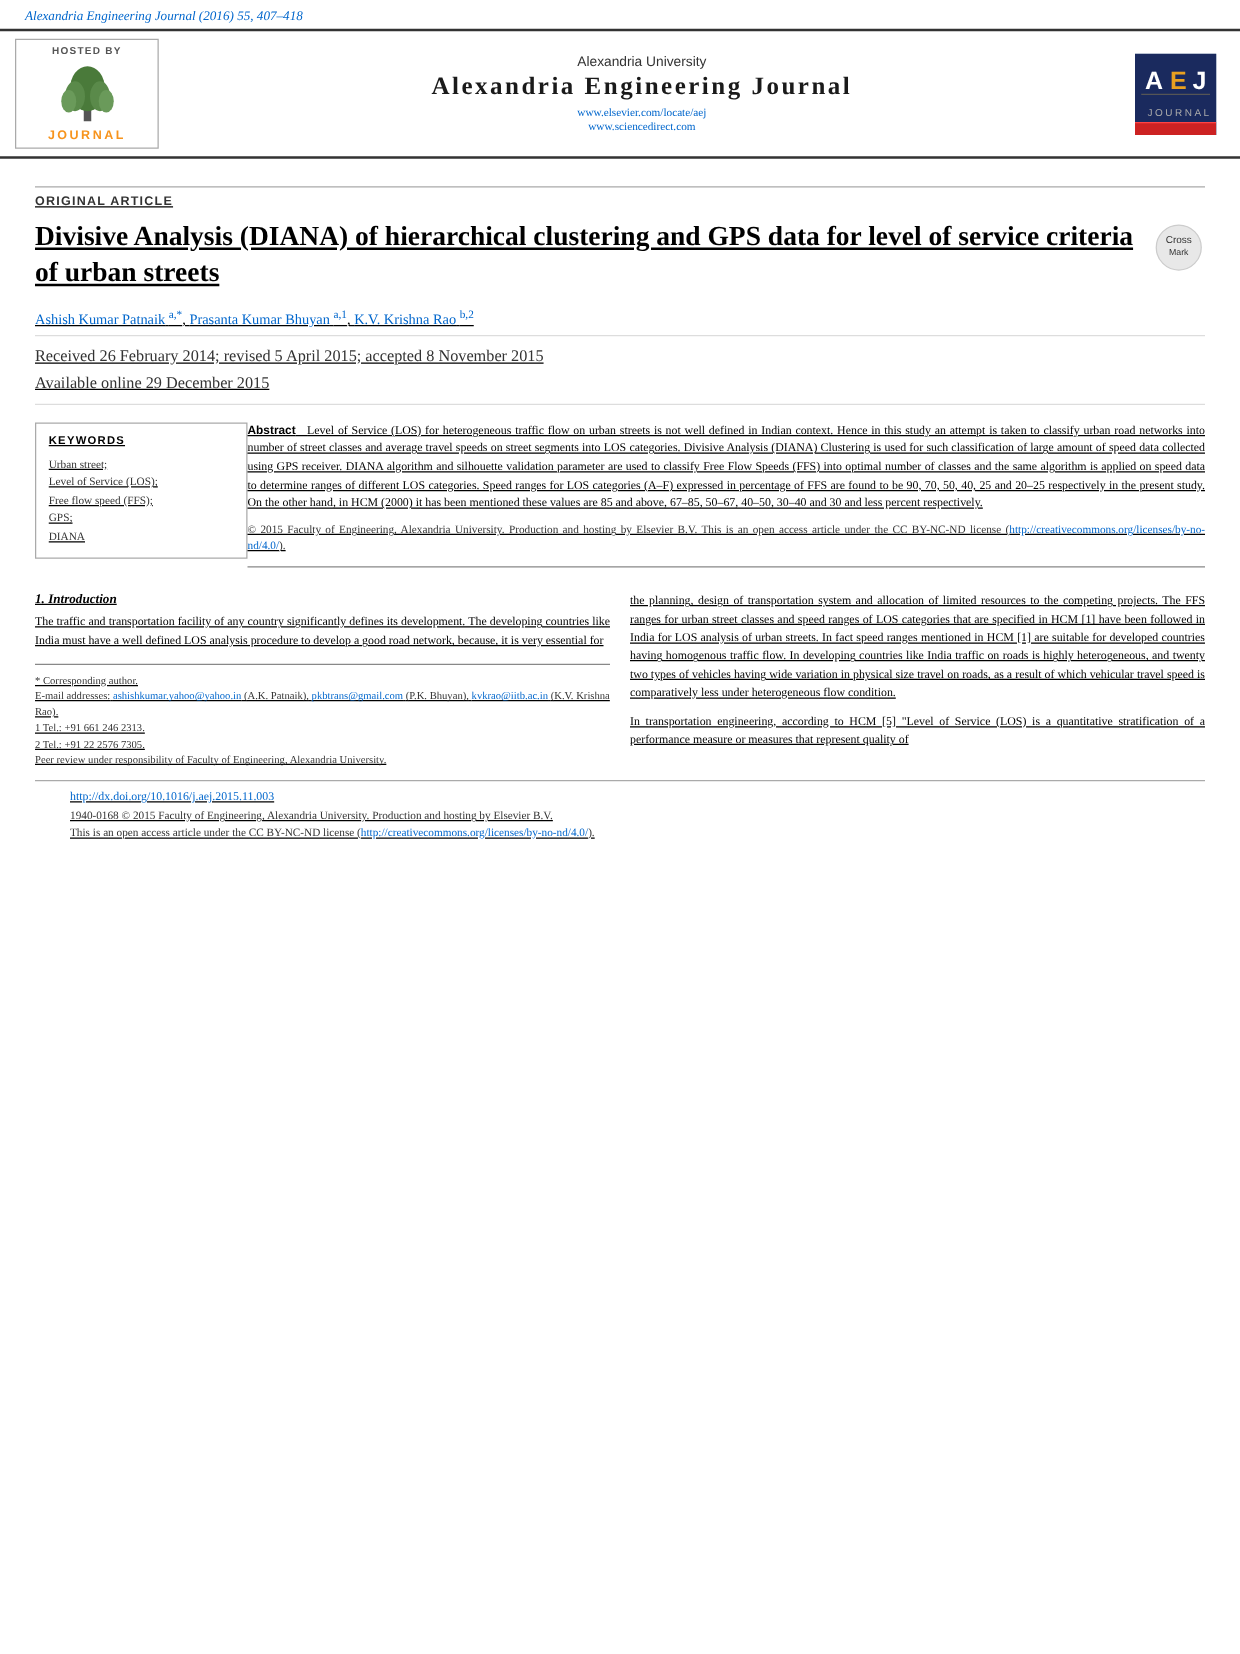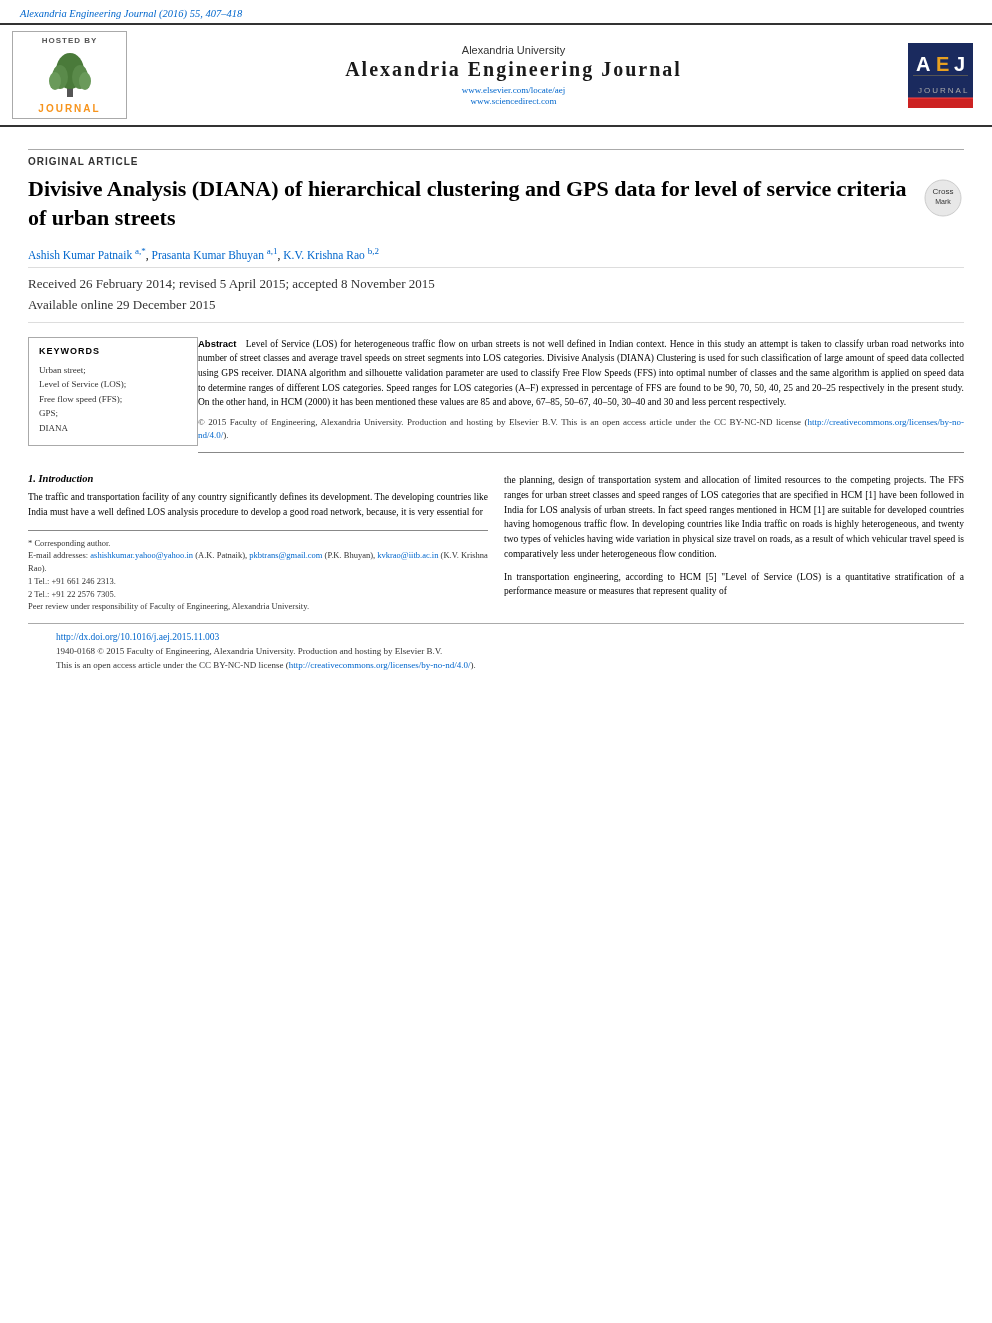--- a/index.html
+++ b/index.html
@@ -100,20 +100,21 @@
       background: #1a3a6b;
       display: flex;
       align-items: center;
       justify-content: center;
       position: relative;
     }
 
     
     .article-content {
       padding: 10px 28px;
+      text-decoration: underline;
     }
 
     .article-type {
       font-size: 10px;
       font-family: Arial, sans-serif;
       letter-spacing: 1px;
       color: #333;
       text-transform: uppercase;
       border-top: 1px solid #aaa;
       padding-top: 6px;

